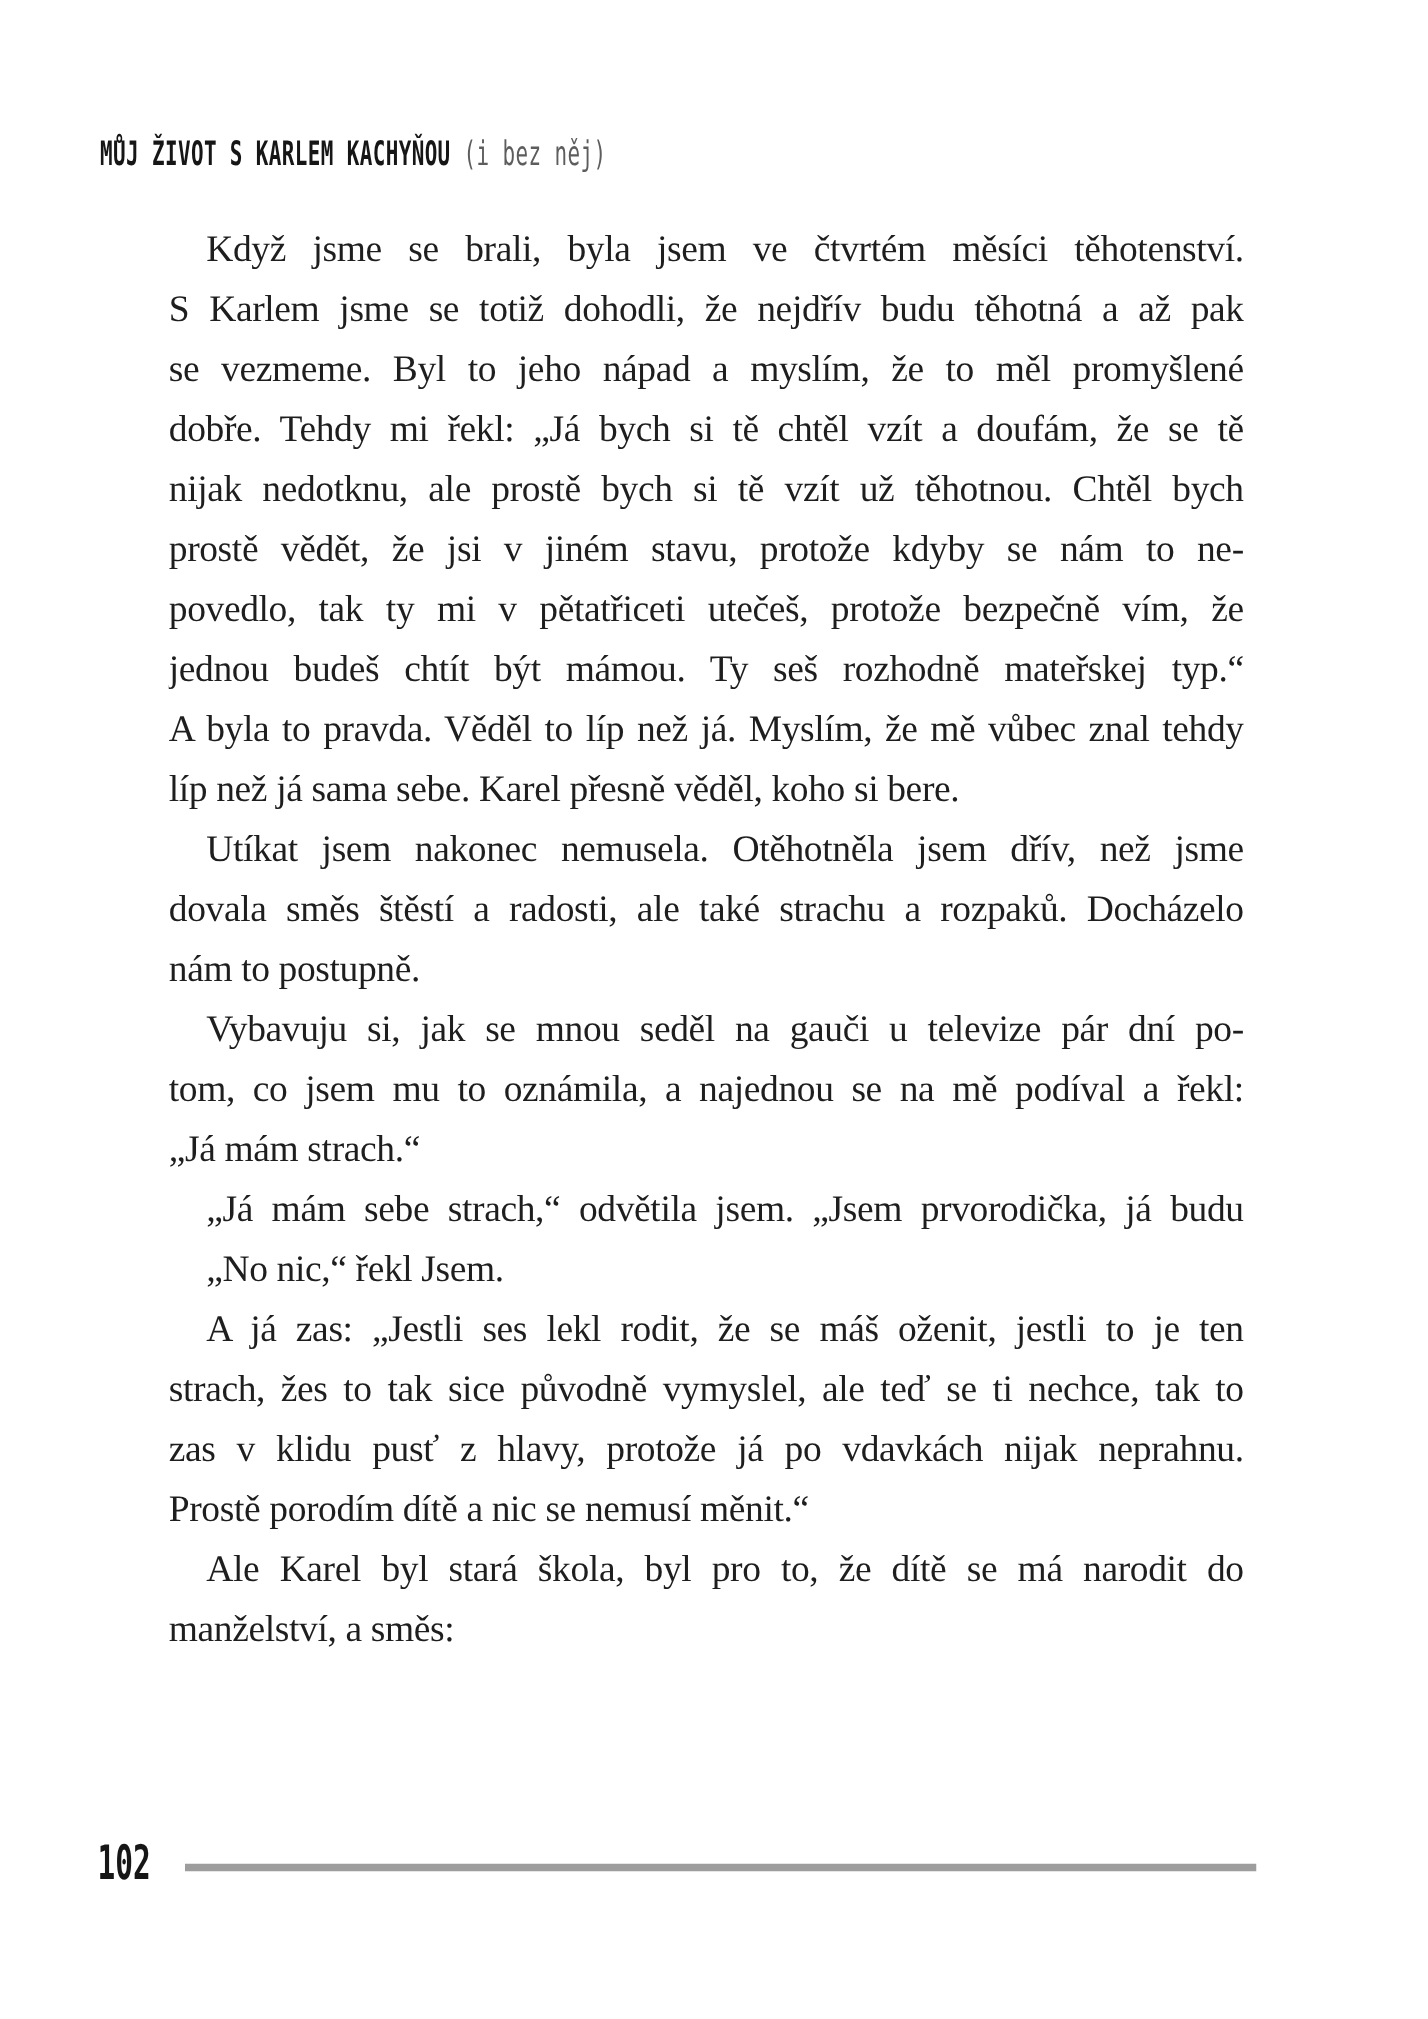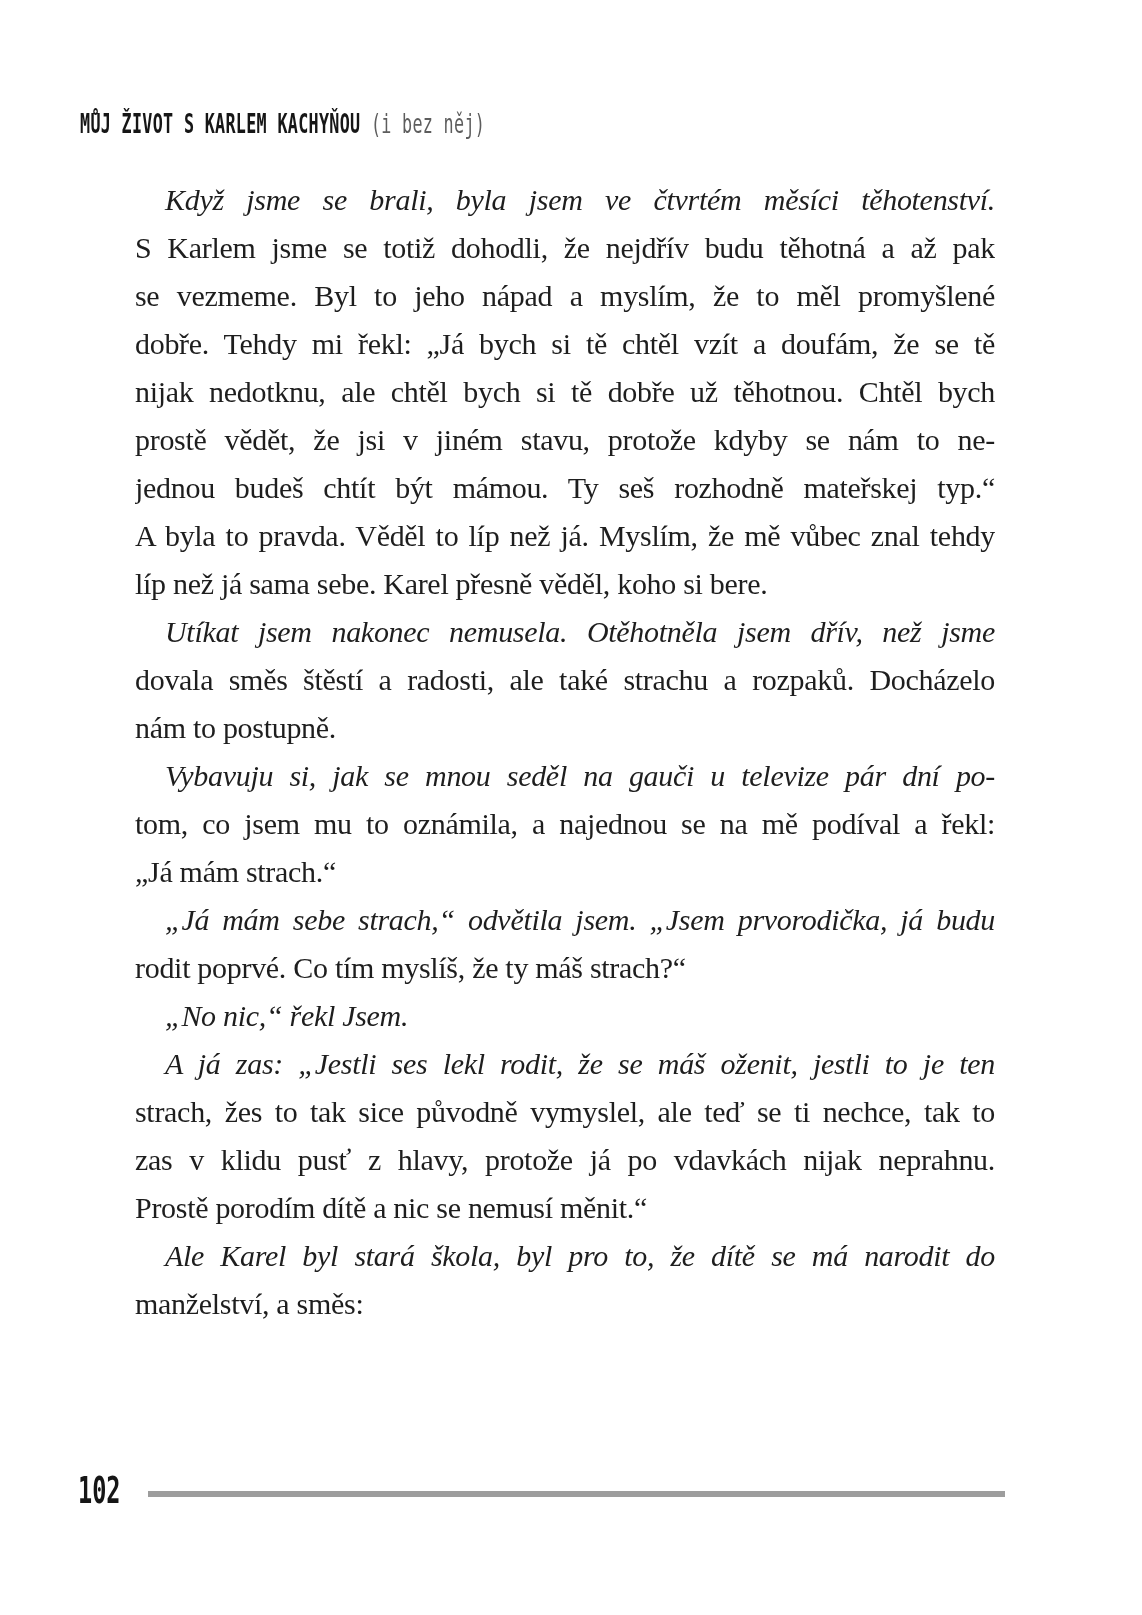--- a/index.html
+++ b/index.html
@@ -54,21 +54,20 @@
     line-height: 48px;
     font-size: 30px;
     color: #1e1e1e;
     letter-spacing: -0.3px;
     text-align: justify;
     text-align-last: justify;
     overflow: hidden;
   }
   .line.first {
     padding-left: 30px;
-    font-style: italic;
   }
   .line.last {
     text-align-last: left;
   }
 
   
   .pagenum {
     position: absolute;
     left: 78px;
     top: 1468px;
@@ -101,33 +100,33 @@
 
   <header class="running-header">
     <span class="hdr-inner"><span class="hdr-title">MŮJ ŽIVOT S KARLEM KACHYŇOU</span><span class="hdr-subtitle"> </span><span class="hdr-subtitle">(i bez něj)</span></span>
   </header>
 
   <main class="text-block">
       <div class="line first" style="">Když jsme se brali, byla jsem ve čtvrtém měsíci těhotenství.</div>
       <div class="line" style="">S Karlem jsme se totiž dohodli, že nejdřív budu těhotná a až pak</div>
       <div class="line" style="">se vezmeme. Byl to jeho nápad a myslím, že to měl promyšlené</div>
       <div class="line" style="">dobře. Tehdy mi řekl: „Já bych si tě chtěl vzít a doufám, že se tě</div>
-      <div class="line" style="">nijak nedotknu, ale chtěl bych si tě dobře už těhotnou. Chtěl bych</div>
+      <div class="line" style="">nijak nedotknu, ale prostě bych si tě vzít už těhotnou. Chtěl bych</div>
       <div class="line" style="">prostě vědět, že jsi v jiném stavu, protože kdyby se nám to ne-</div>
+      <div class="line" style="">povedlo, tak ty mi v pětatřiceti utečeš, protože bezpečně vím, že</div>
       <div class="line" style="">jednou budeš chtít být mámou. Ty seš rozhodně mateřskej typ.“</div>
       <div class="line" style="">A byla to pravda. Věděl to líp než já. Myslím, že mě vůbec znal tehdy</div>
       <div class="line last" style="">líp než já sama sebe. Karel přesně věděl, koho si bere.</div>
       <div class="line first" style="">Utíkat jsem nakonec nemusela. Otěhotněla jsem dřív, než jsme</div>
       <div class="line" style="">dovala směs štěstí a radosti, ale také strachu a rozpaků. Docházelo</div>
       <div class="line last" style="">nám to postupně.</div>
       <div class="line first" style="">Vybavuju si, jak se mnou seděl na gauči u televize pár dní po-</div>
       <div class="line" style="">tom, co jsem mu to oznámila, a najednou se na mě podíval a řekl:</div>
       <div class="line last" style="">„Já mám strach.“</div>
       <div class="line first" style="">„Já mám sebe strach,“ odvětila jsem. „Jsem prvorodička, já budu</div>
-      <div class="line last" style="">rodit poprvé.  Co tím myslíš, že ty máš strach?“</div>
       <div class="line first last" style="">„No nic,“ řekl Jsem.</div>
       <div class="line first" style="">A já zas: „Jestli ses lekl rodit, že se máš oženit, jestli to je ten</div>
       <div class="line" style="">strach, žes to tak sice původně vymyslel, ale teď se ti nechce, tak to</div>
       <div class="line" style="">zas v klidu pusť z hlavy, protože já po vdavkách nijak neprahnu.</div>
       <div class="line last" style="">Prostě porodím dítě a nic se nemusí měnit.“</div>
       <div class="line first" style="">Ale Karel byl stará škola, byl pro to, že dítě se má narodit do</div>
       <div class="line last" style="">manželství, a směs:</div>
     </main>
 
   <footer>

